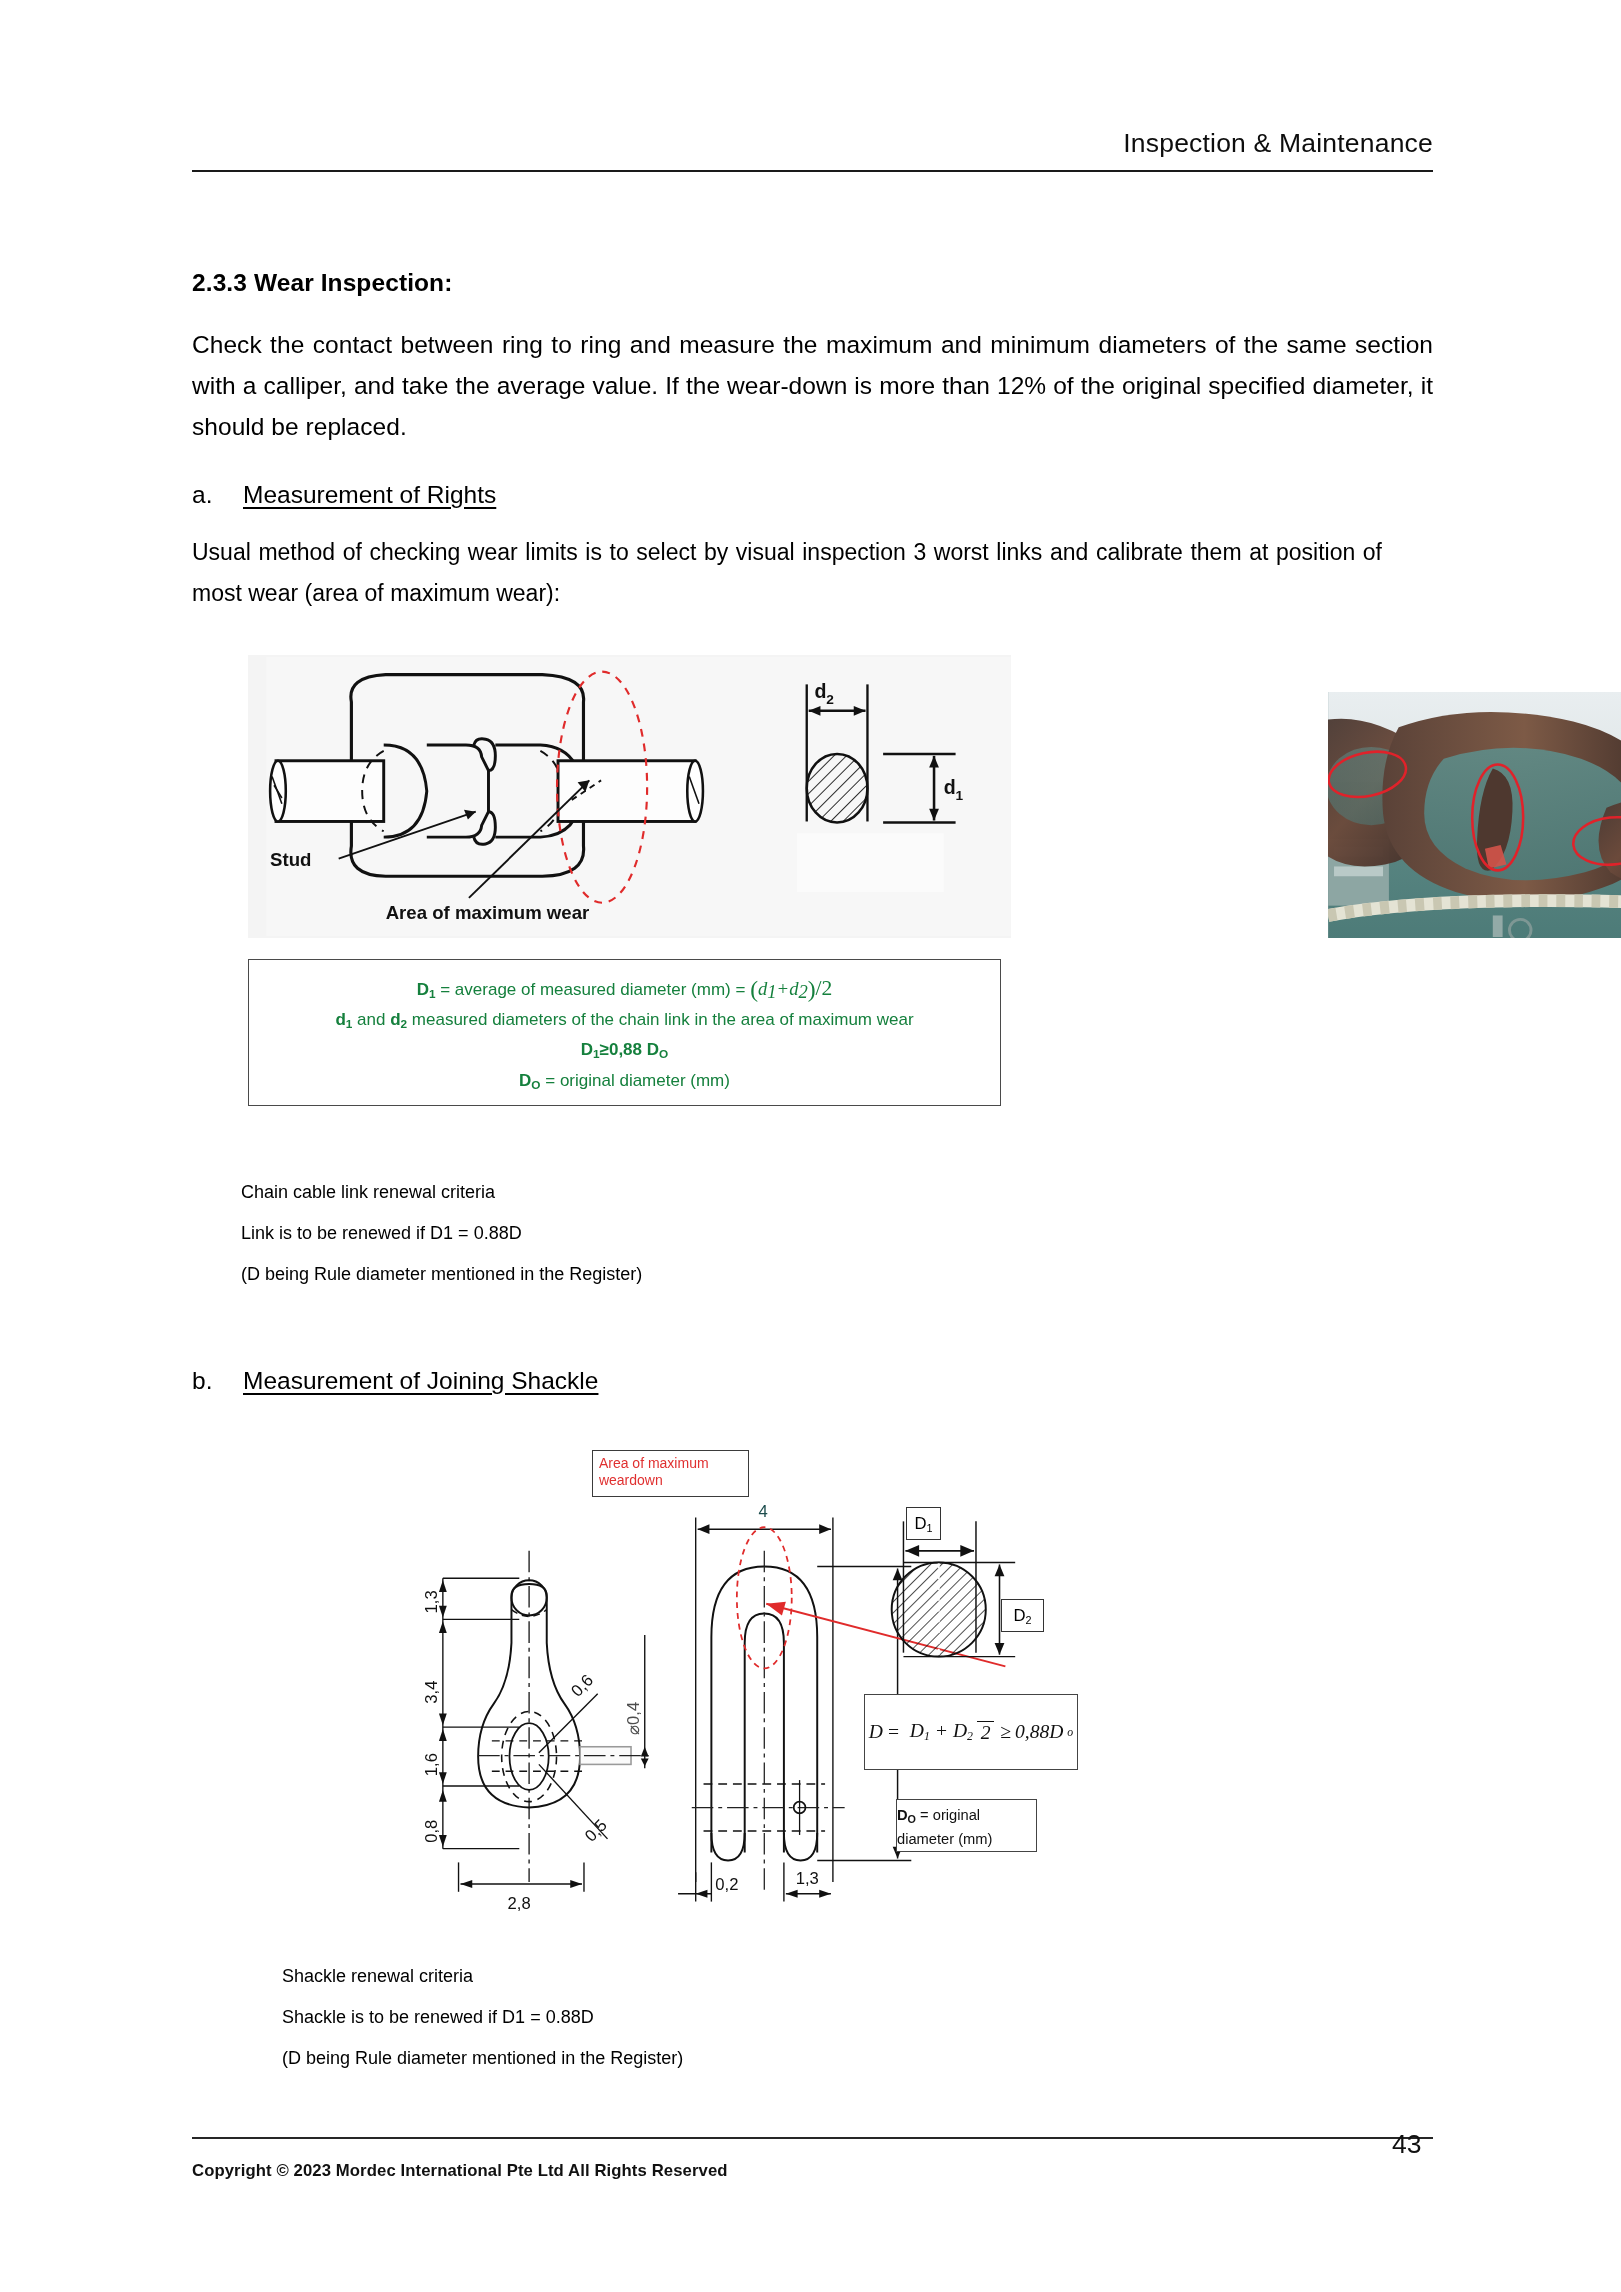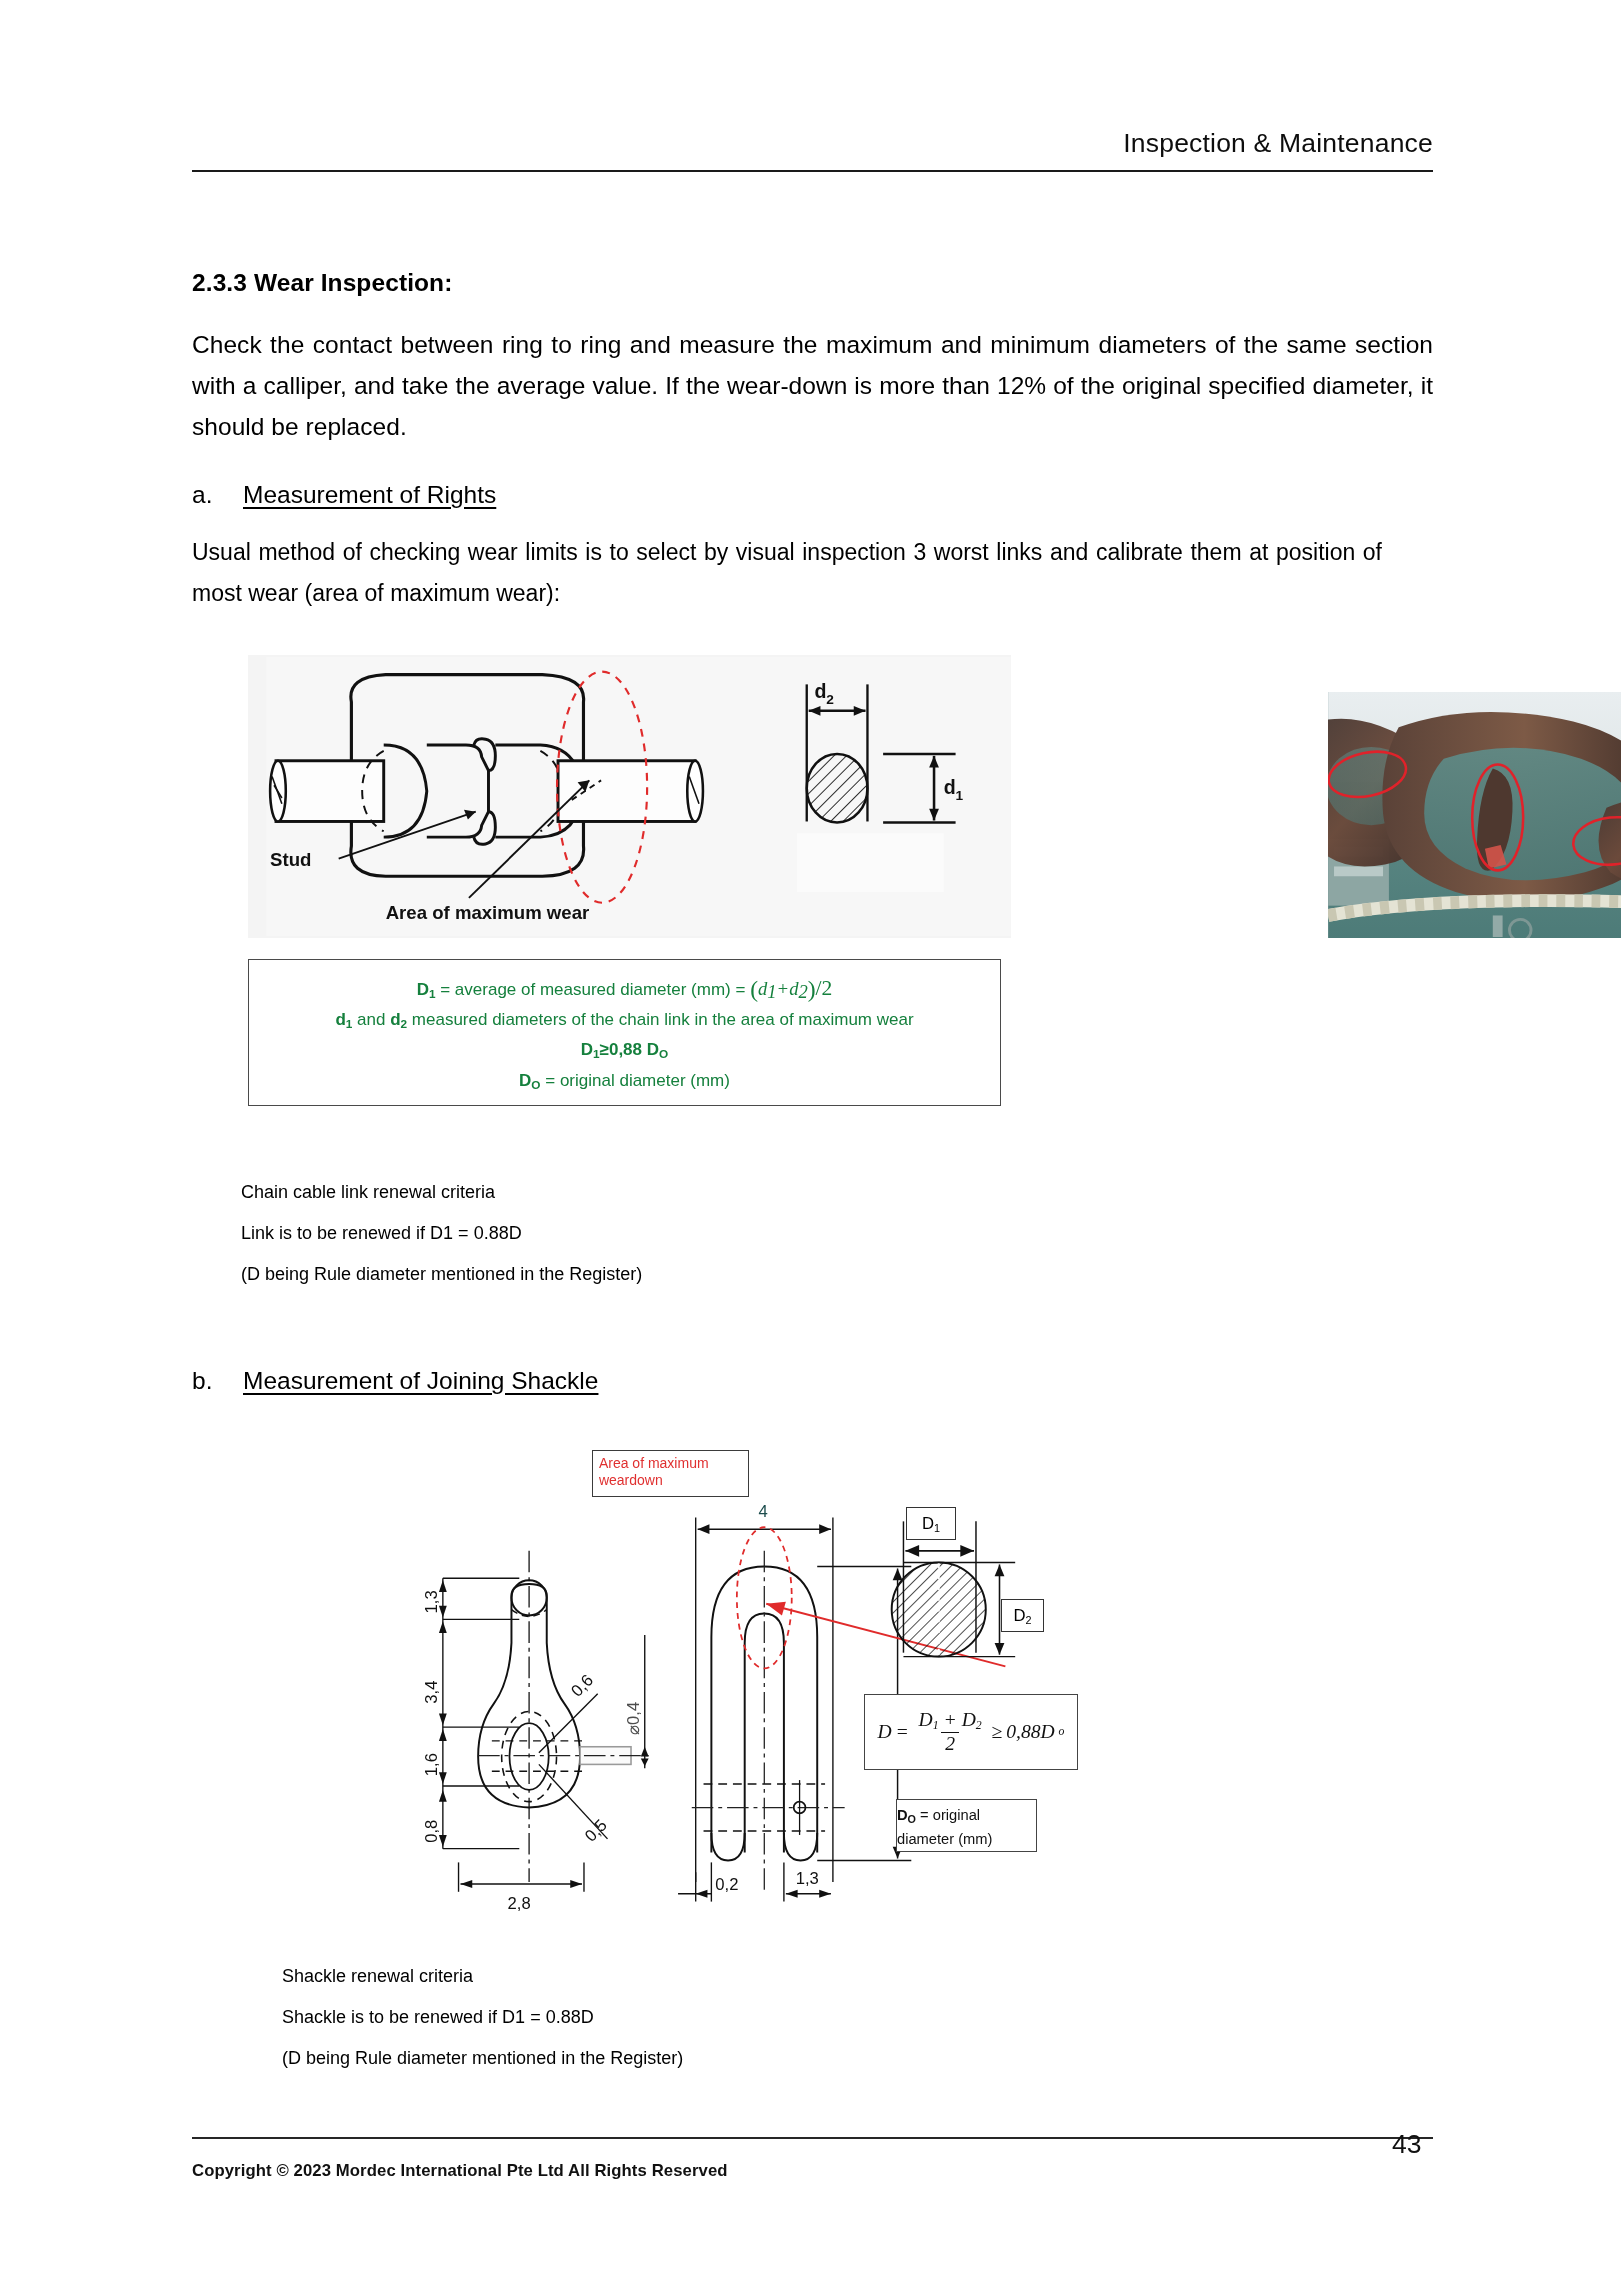--- a/index.html
+++ b/index.html
@@ -203,21 +203,21 @@
     border: 1.2px solid #333;
     background: #fff;
     box-sizing: border-box;
     font-size: 16.7px;
     color: #000;
     text-align: center;
     font-family: "Liberation Sans", sans-serif;
   }
   .labelbox .sb { font-size: 10.8px; vertical-align: -2.9px; }
 
-  .d1-box { left: 485px; top: 66px; width: 50px; height: 33px; line-height: 32px; }
+  .d1-box { left: 485px; top: 66px; width: 35px; height: 33px; line-height: 32px; }
   .d2-box { left: 580px; top: 158px; width: 43px; height: 33px; line-height: 32px; }
 
   .eq-box {
     position: absolute;
     left: 443px;
     top: 253px;
     width: 214px;
     height: 76px;
     border: 1.2px solid #444;
     background: #fff;
@@ -230,21 +230,21 @@
     font-family: "Liberation Serif", serif;
     font-size: 19.6px;
     font-style: italic;
     display: flex;
     align-items: center;
     gap: 3.9px;
     color: #111;
   }
   .frac {
     display: inline-flex;
-    flex-direction: column;
+    flex-direction: row;
     align-items: center;
     line-height: 1.05;
     margin: 0 2px;
   }
   .frac .num { padding: 0 3.9px 1px 3.9px; }
   .frac .den { border-top: 1.3px solid #111; padding: 1px 3.9px 0 3.9px; }
   .frac .sb, .eq-inner .sb { font-size: 11.8px; vertical-align: -2.9px; font-style: italic; }
 
   .do-box {
     position: absolute;

